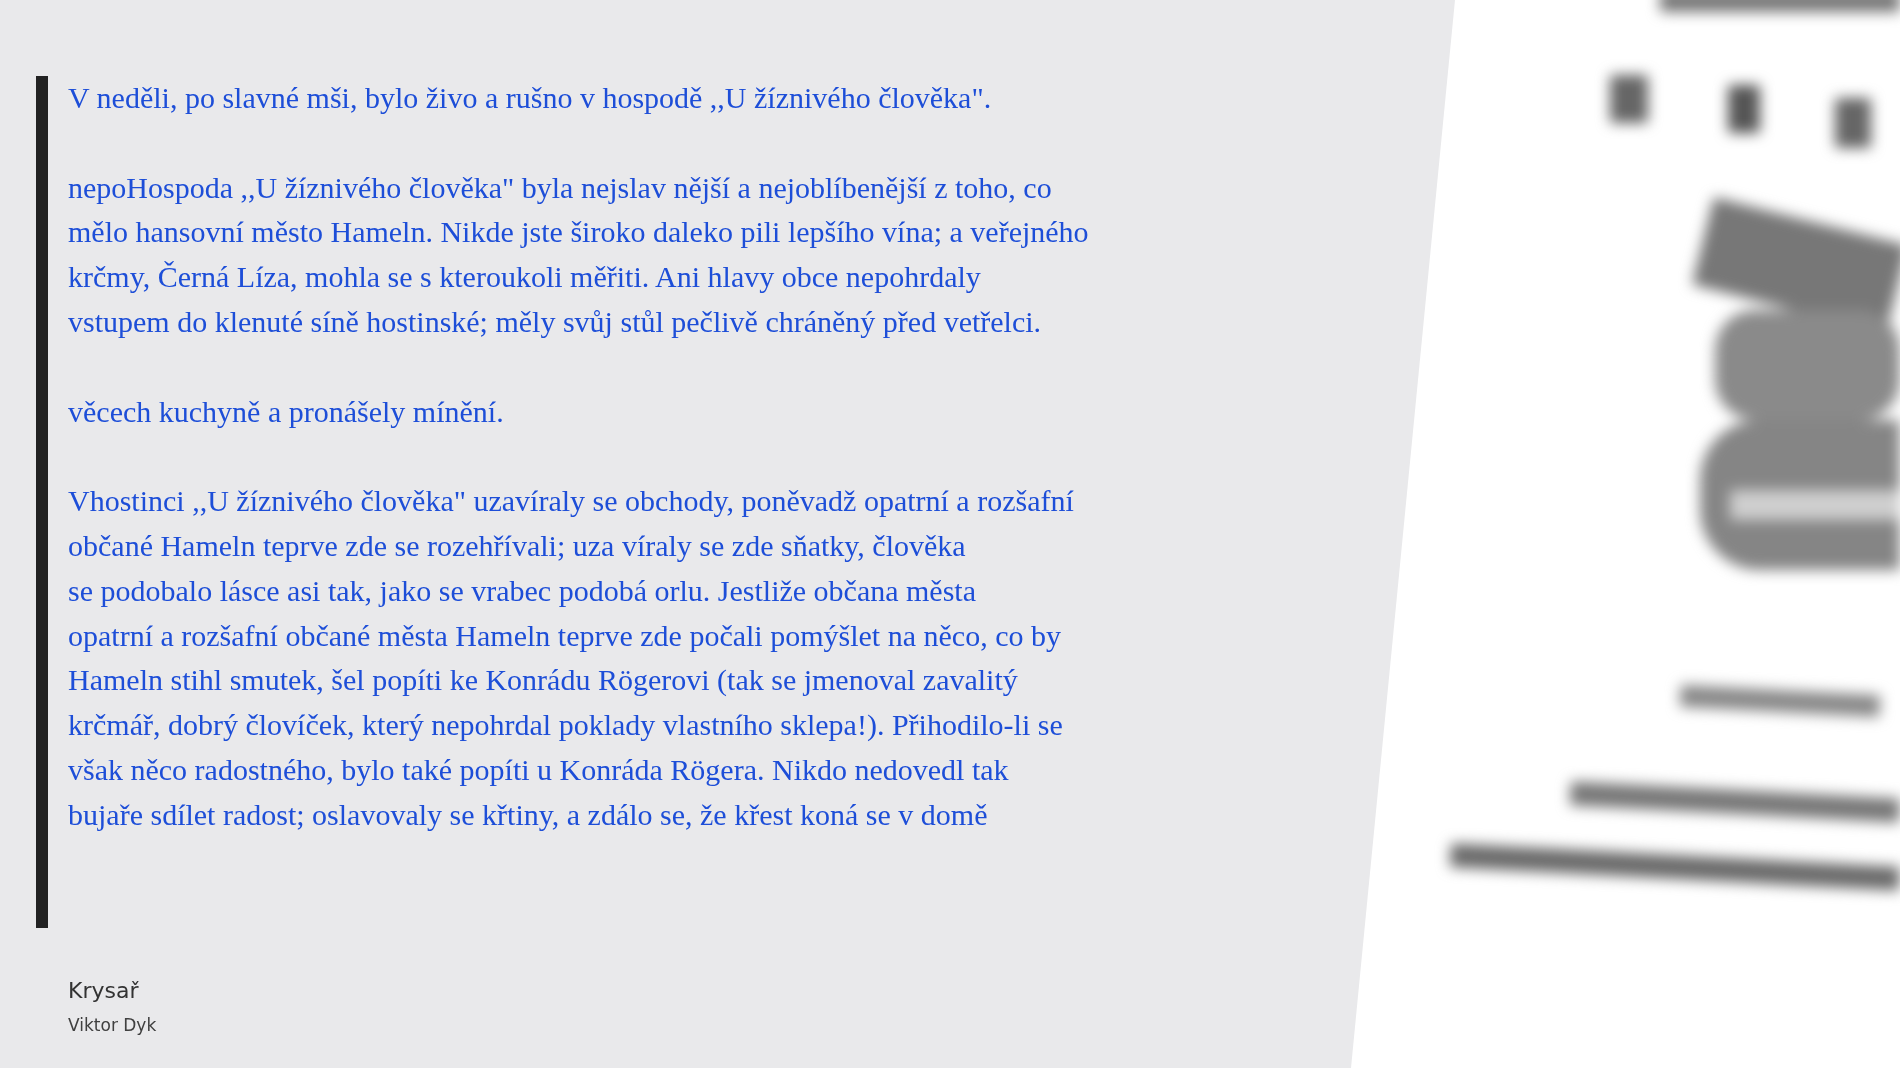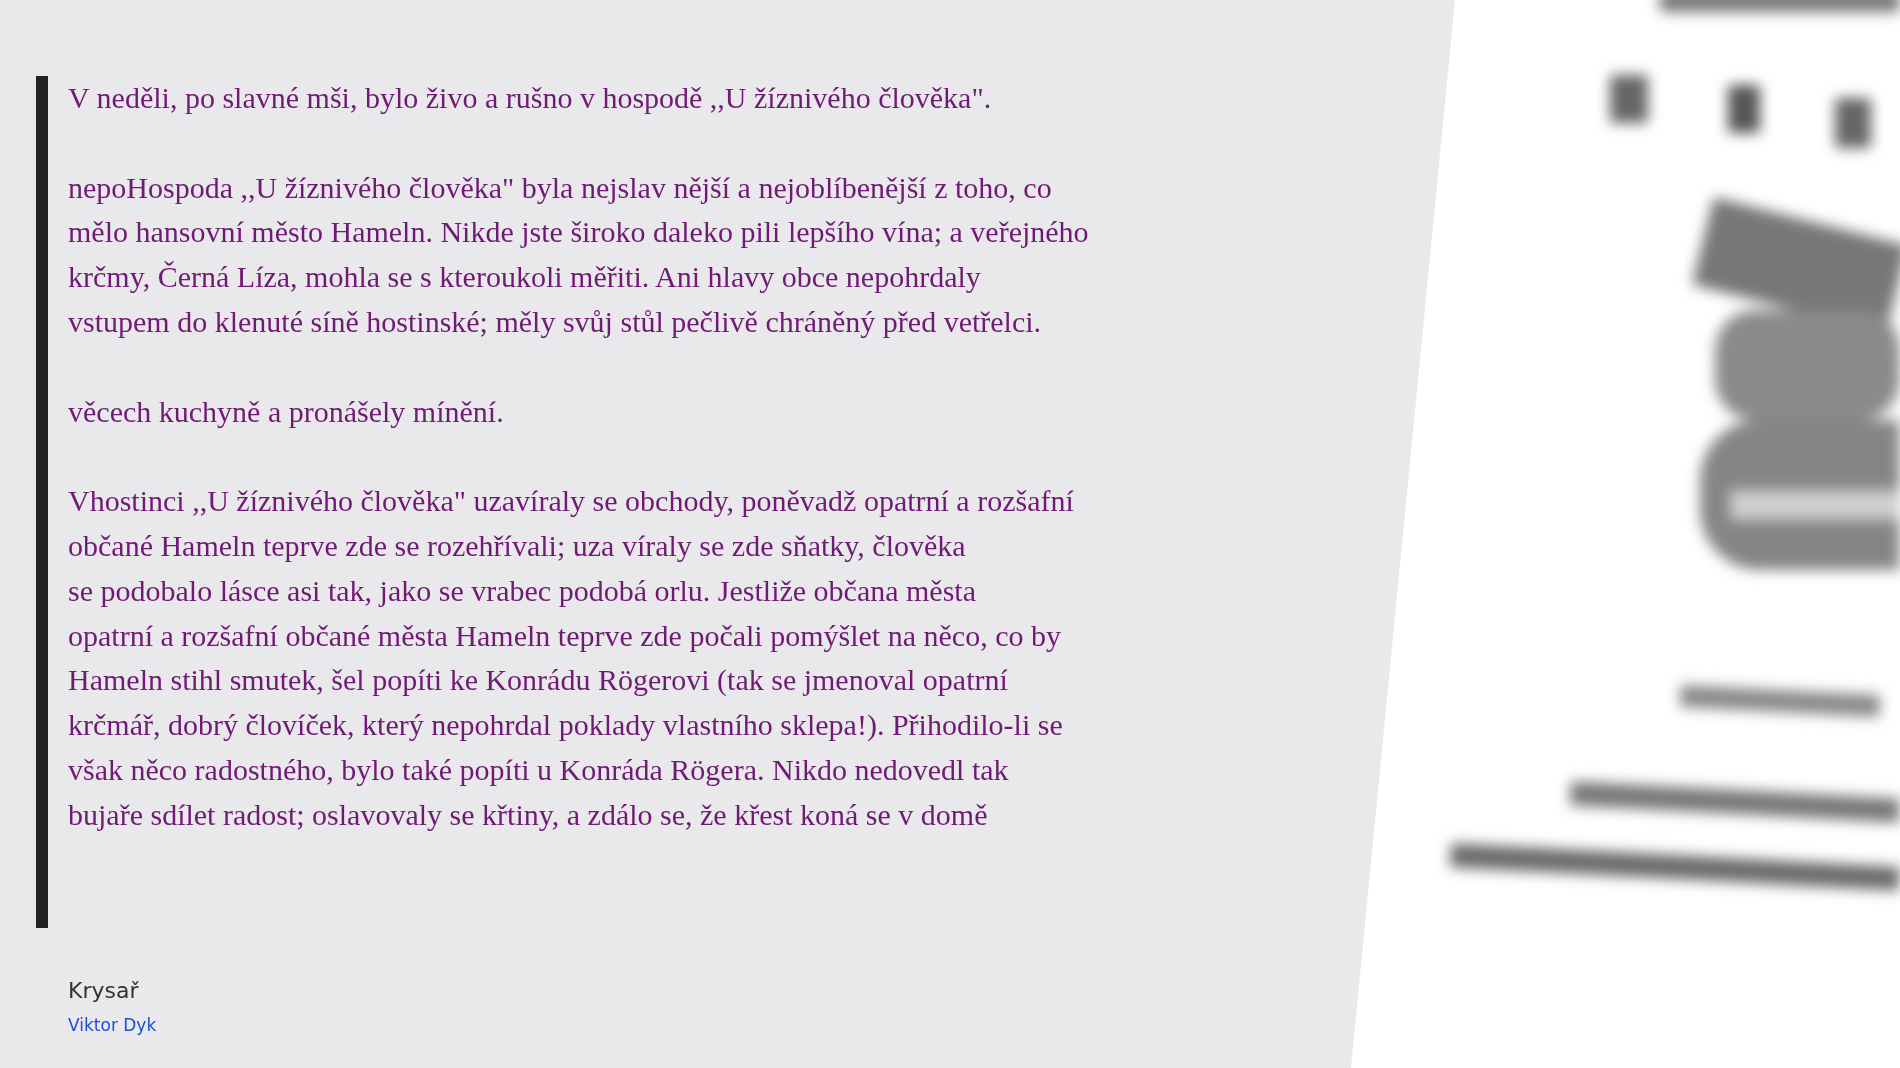--- a/index.html
+++ b/index.html
@@ -9,31 +9,31 @@
   }
   .quote-wrap {
     position:absolute; left:36px; top:76px; width:1220px;
   }
   .quote-bar {
     position:absolute; left:0; top:0; width:12px; height:852px; background:#222222;
   }
   .quote-text {
     position:absolute; left:32px; top:0; width:1220px;
     font-family:"Liberation Serif", "DejaVu Serif", serif;
-    font-size:30px; line-height:44.8px; color:#701a75;
+    font-size:30px; line-height:44.8px; color:#1d4ed8;
   }
   .quote-text p { margin:0 0 44.8px 0; white-space:nowrap; }
   .quote-text p:last-child { margin-bottom:0; }
   .quote-text .line { display:block; }
   .source {
     position:absolute; left:68px; top:976px;
     font-family:"DejaVu Sans", sans-serif; color:#333;
   }
   .source-title { font-size:22px; line-height:30px; display:block; }
-  .source-author { font-size:17px; line-height:26px; display:block; margin-top:6px; color:#1d4ed8; }
+  .source-author { font-size:17px; line-height:26px; display:block; margin-top:6px; color:#404040; }
 
   .cover {
     position:absolute; left:0; top:0; width:1900px; height:1068px;
     background:#ffffff;
     clip-path: polygon(1455px 0, 1900px 0, 1900px 1068px, 1351px 1068px);
   }
   .cover-inner { position:absolute; inset:0; filter:blur(7px); }
   .blob { position:absolute; background:#555; border-radius:3px; }
 </style>
 </head>
@@ -52,21 +52,21 @@
       <span class="line">vstupem do klenuté síně hostinské; měly svůj stůl pečlivě chráněný před vetřelci.</span>
     </p>
     <p>
       <span class="line">věcech kuchyně a pronášely mínění.</span>
     </p>
     <p>
       <span class="line">Vhostinci ,,U žíznivého člověka" uzavíraly se obchody, poněvadž opatrní a rozšafní</span>
       <span class="line">občané Hameln teprve zde se rozehřívali; uza víraly se zde sňatky, člověka</span>
       <span class="line">se podobalo lásce asi tak, jako se vrabec podobá orlu. Jestliže občana města</span>
       <span class="line">opatrní a rozšafní občané města Hameln teprve zde počali pomýšlet na něco, co by</span>
-      <span class="line">Hameln stihl smutek, šel popíti ke Konrádu Rögerovi (tak se jmenoval opatrní</span>
+      <span class="line">Hameln stihl smutek, šel popíti ke Konrádu Rögerovi (tak se jmenoval zavalitý</span>
       <span class="line">krčmář, dobrý človíček, který nepohrdal poklady vlastního sklepa!). Přihodilo-li se</span>
       <span class="line">však něco radostného, bylo také popíti u Konráda Rögera. Nikdo nedovedl tak</span>
       <span class="line">bujaře sdílet radost; oslavovaly se křtiny, a zdálo se, že křest koná se v domě</span>
     </p>
   </div>
 </div>
 
 <div class="source">
   <span class="source-title">Krysař</span>
   <span class="source-author">Viktor Dyk</span>

